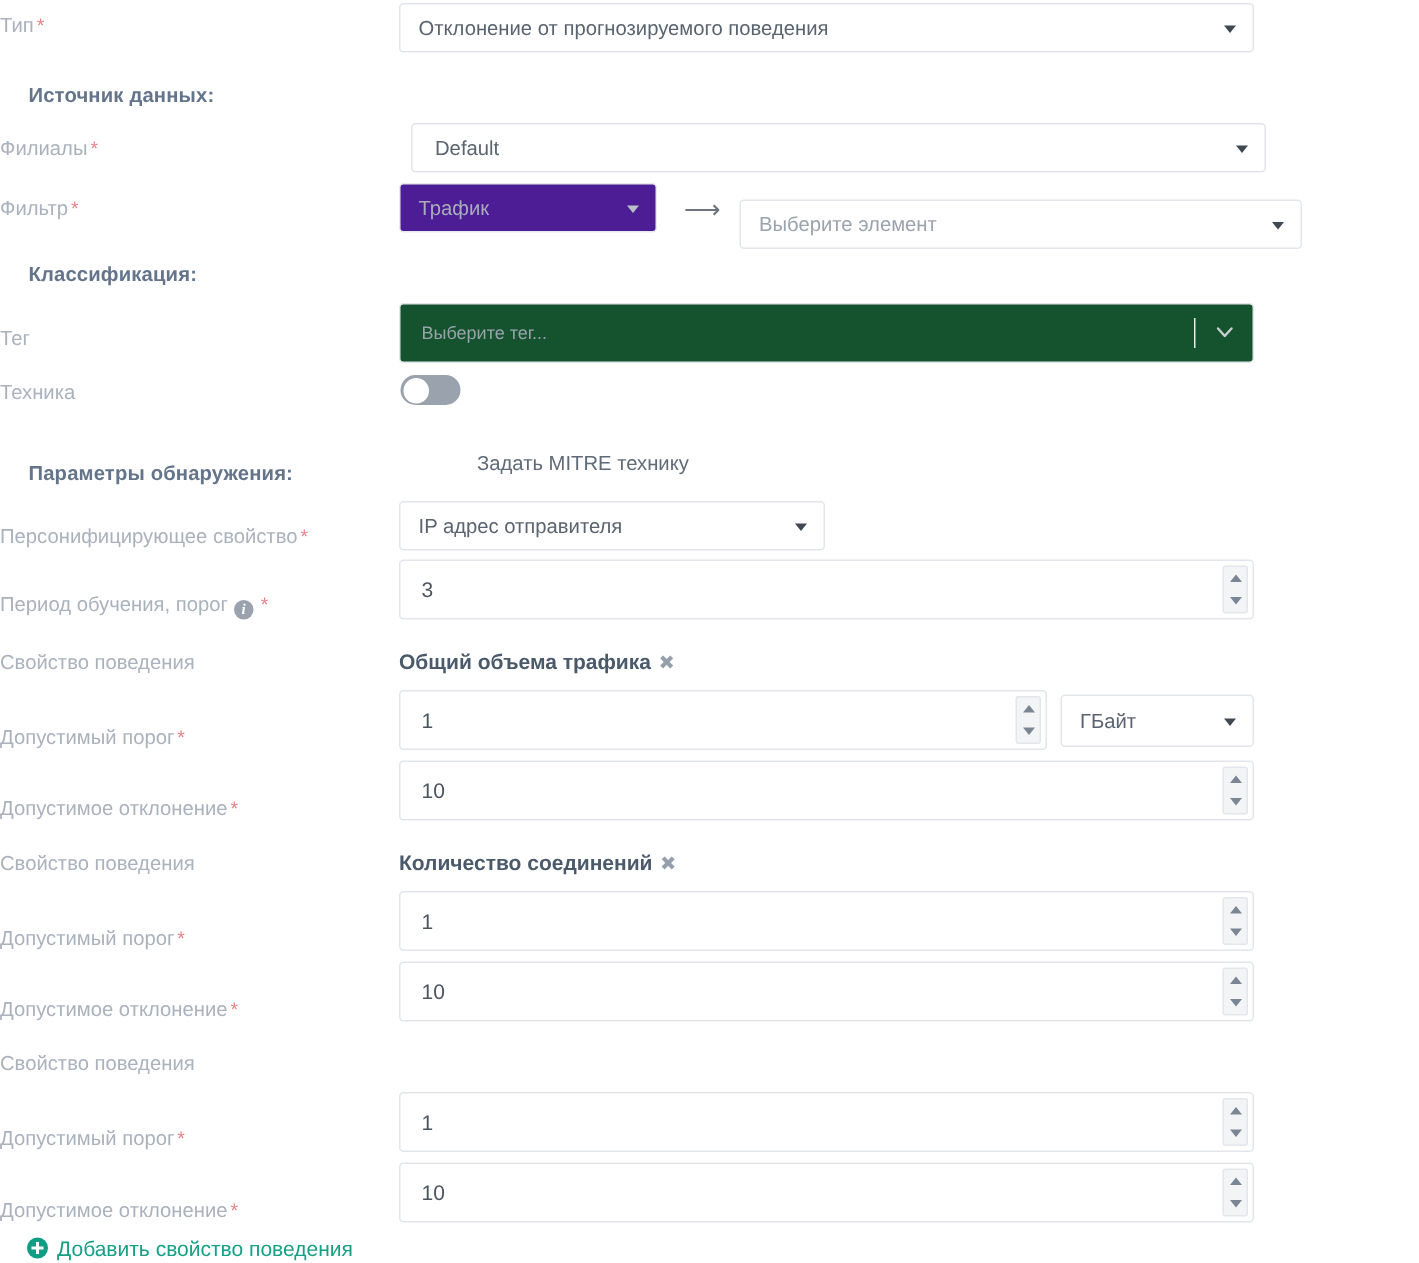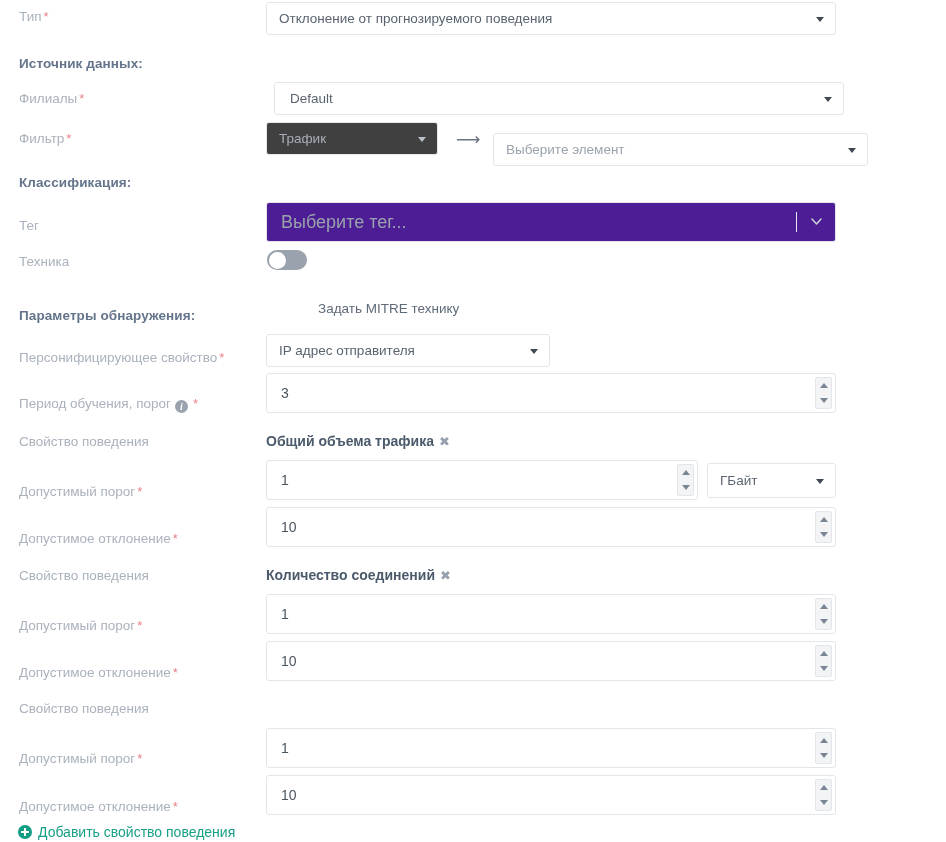--- a/index.html
+++ b/index.html
@@ -8,21 +8,21 @@
     width: 946px; height: 842px;
     background: #ffffff;
     font-family: "Liberation Sans", "DejaVu Sans", sans-serif;
     overflow: hidden;
   }
   .page { position: relative; width: 946px; height: 842px; }
 
   
   .row { position: absolute; left: 0; width: 946px; display: flex; align-items: center; }
   .label {
-    width: 246px; padding-left: 19px;
+    width: 246px; 
     font-size: 13.5px; color: #aab2bd;
     white-space: nowrap; flex: 0 0 246px;
   }
   .label .req { color: #e8838a; font-size: 13px; margin-left: 2px; }
   .section-head {
     position: absolute; left: 19px;
     font-size: 13.5px; font-weight: bold; color: #64748b;
     letter-spacing: .1px; white-space: nowrap;
   }
 
@@ -31,21 +31,21 @@
     height: 33px;
     border: 1px solid #e2e6ea;
     border-radius: 3px;
     background: #ffffff;
     display: flex; align-items: center;
     padding: 0 30px 0 12px;
     font-size: 13.5px;
     color: #5a6470;
     white-space: nowrap; overflow: hidden;
   }
-  .select.muted { background: #404040; color: #a7aeb8; border-color: #e6e9ed; }
+  .select.muted { background: #4c1d95; color: #a7aeb8; border-color: #e6e9ed; }
   .select.placeholder { color: #9aa3ad; }
   .caret {
     position: absolute; right: 11px; top: 50%;
     width: 0; height: 0; margin-top: -2px;
     border-left: 4.5px solid transparent;
     border-right: 4.5px solid transparent;
     border-top: 5px solid #404852;
   }
   .select.muted .caret { border-top-color: #b9c0c8; }
 
@@ -72,24 +72,24 @@
   .spin-up, .spin-dn { width: 0; height: 0; }
   .spin-up { border-left: 4px solid transparent; border-right: 4px solid transparent; border-bottom: 5px solid #7a8694; }
   .spin-dn { border-left: 4px solid transparent; border-right: 4px solid transparent; border-top: 5px solid #7a8694; }
 
   
   .tagselect {
     position: relative;
     height: 40px;
     border: 1px solid #e2e6ea;
     border-radius: 3px;
-    background: #4c1d95;
+    background: #14532d;
     display: flex; align-items: center;
     padding: 0 48px 0 14px;
-    font-size: 18px; color: #9aa3ad;
+    font-size: 12px; color: #9aa3ad;
   }
   .tag-divider { position: absolute; right: 38px; top: 9px; bottom: 9px; width: 1px; background: #e6e9ed; }
   .chev { position: absolute; right: 13px; top: 50%; margin-top: -4px; width: 11px; height: 7px; }
   .chev svg { display: block; }
 
   
   .arrow-glyph {
     position: absolute;
     font-size: 17px; color: #6b7480; line-height: 1;
   }

